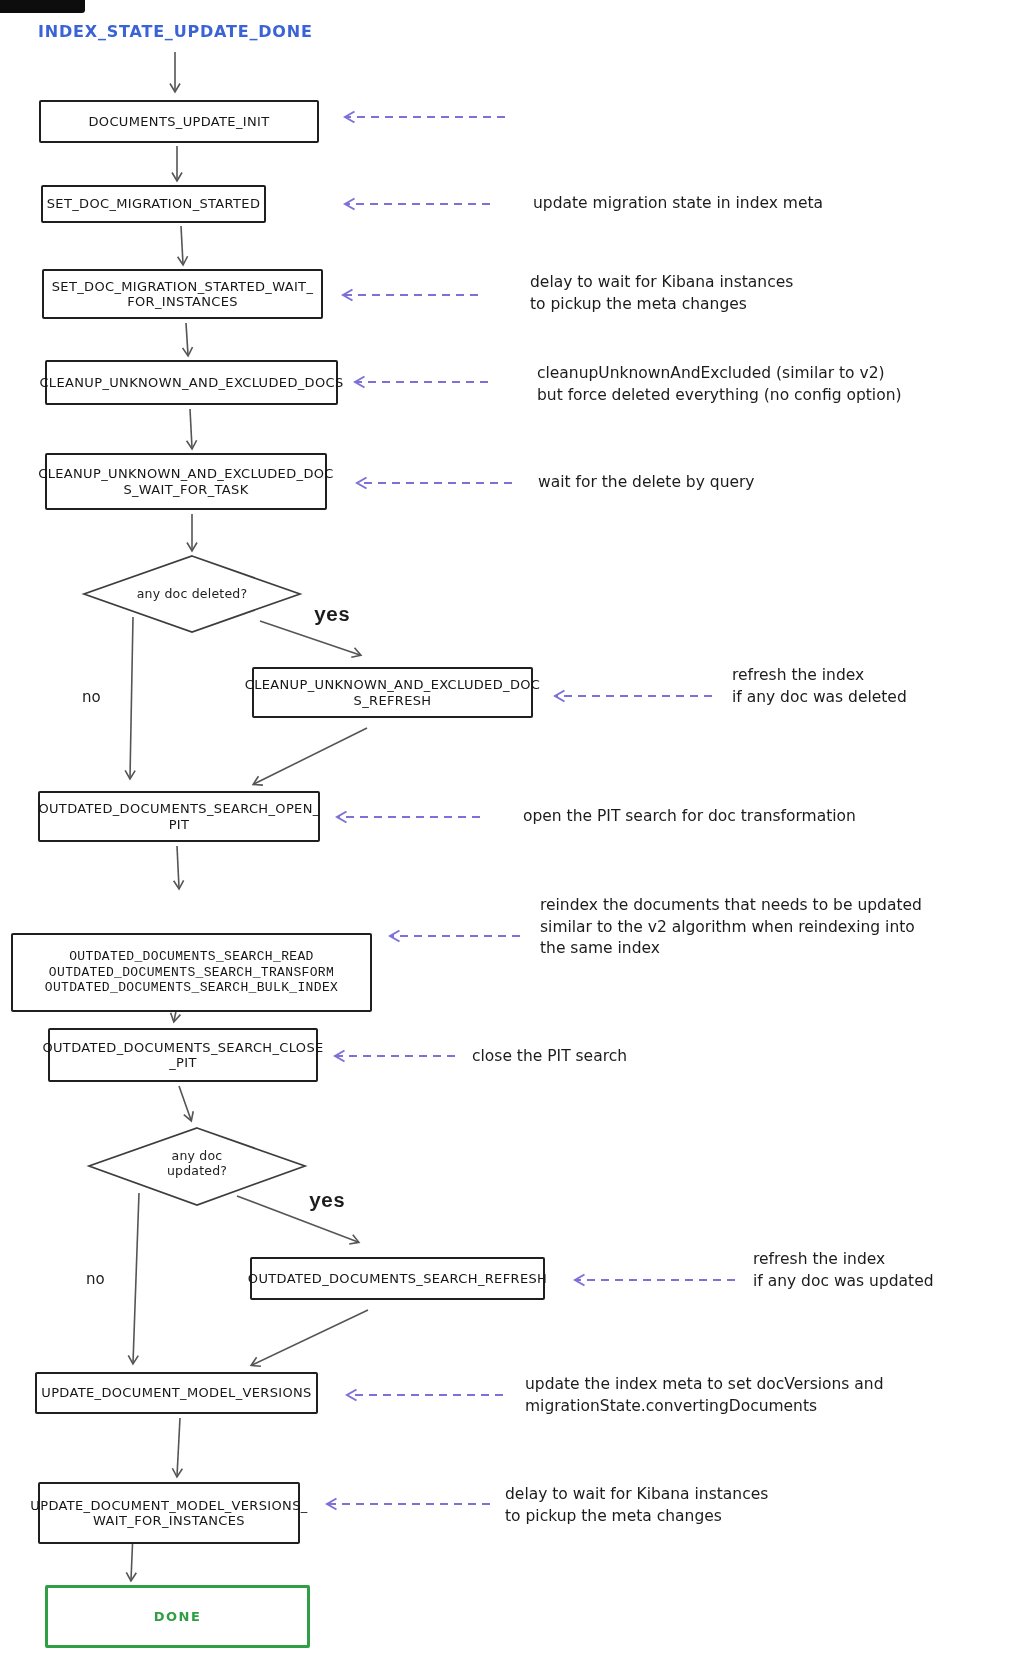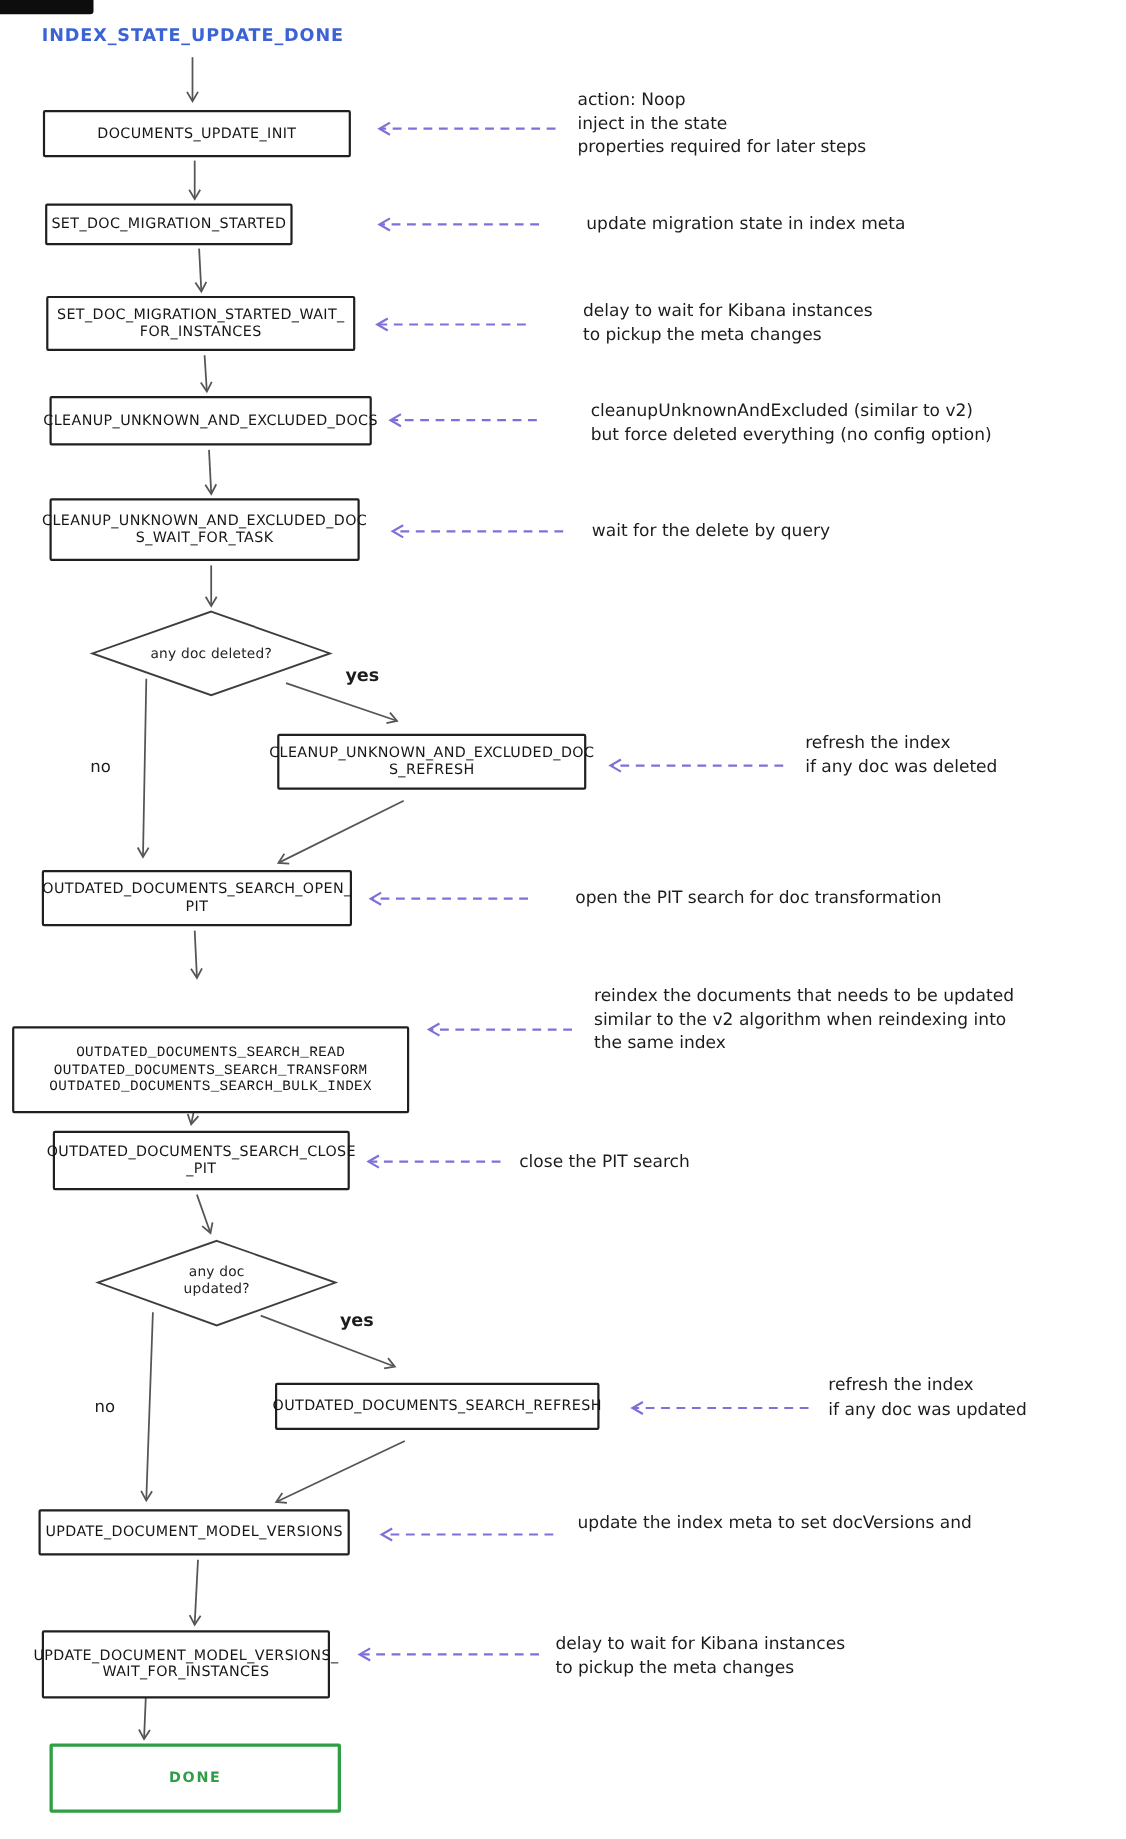--- a/index.html
+++ b/index.html
@@ -19,21 +19,21 @@
     text-align:center;font-size:13px;line-height:15.5px;letter-spacing:0.35px;color:#161616;
     box-sizing:border-box;
   }
   .node.green{border-color:#2f9e44;color:#2f9e44;border-width:3px;letter-spacing:1.5px;font-weight:bold;}
   .dlabel{
     position:absolute;text-align:center;font-size:12.5px;line-height:14.5px;color:#222;
     letter-spacing:0.2px;
   }
   .ann{position:absolute;font-size:15.5px;line-height:21.5px;color:#1c1c1c;white-space:nowrap;}
   .edge-label{position:absolute;color:#1c1c1c;white-space:nowrap;}
-  .edge-label.yes{font-size:16px;font-weight:bold;}
+  .edge-label.yes{font-size:20px;font-weight:bold;font-family:Liberation Mono, monospace;}
   .edge-label.no{font-size:15px;}
 </style>
 </head>
 <body>
 
 <div id="canvas">
 
   <svg id="wires" viewBox="0 0 1024 1672">
     <defs>
       <marker id="veeDark" markerWidth="13" markerHeight="13" refX="9.5" refY="6" orient="auto" markerUnits="userSpaceOnUse">
@@ -154,25 +154,20 @@
 
   <div class="node green" style="left:45px;top:1585px;width:265px;height:63px;">
     <div>DONE</div>
   </div>
 
   <div class="edge-label yes" style="left:314px;top:604px;">yes</div>
   <div class="edge-label no" style="left:82px;top:688px;">no</div>
   <div class="edge-label yes" style="left:309px;top:1190px;">yes</div>
   <div class="edge-label no" style="left:86px;top:1270px;">no</div>
 
-  <div class="ann" style="left:525px;top:80px;">
-    <div>action: Noop</div>
-    <div>inject in the state</div>
-    <div>properties required for later steps</div>
-  </div>
 
   <div class="ann" style="left:533px;top:193px;">
     <div>update migration state in index meta</div>
   </div>
 
   <div class="ann" style="left:530px;top:272px;">
     <div>delay to wait for Kibana instances</div>
     <div>to pickup the meta changes</div>
   </div>
 
@@ -204,20 +199,21 @@
     <div>close the PIT search</div>
   </div>
 
   <div class="ann" style="left:753px;top:1249px;">
     <div>refresh the index</div>
     <div>if any doc was updated</div>
   </div>
 
   <div class="ann" style="left:525px;top:1374px;">
     <div>update the index meta to set docVersions and</div>
+    <div>migrationState.convertingDocuments</div>
   </div>
 
   <div class="ann" style="left:505px;top:1484px;">
     <div>delay to wait for Kibana instances</div>
     <div>to pickup the meta changes</div>
   </div>
 
 </div>
 
 </body></html>

